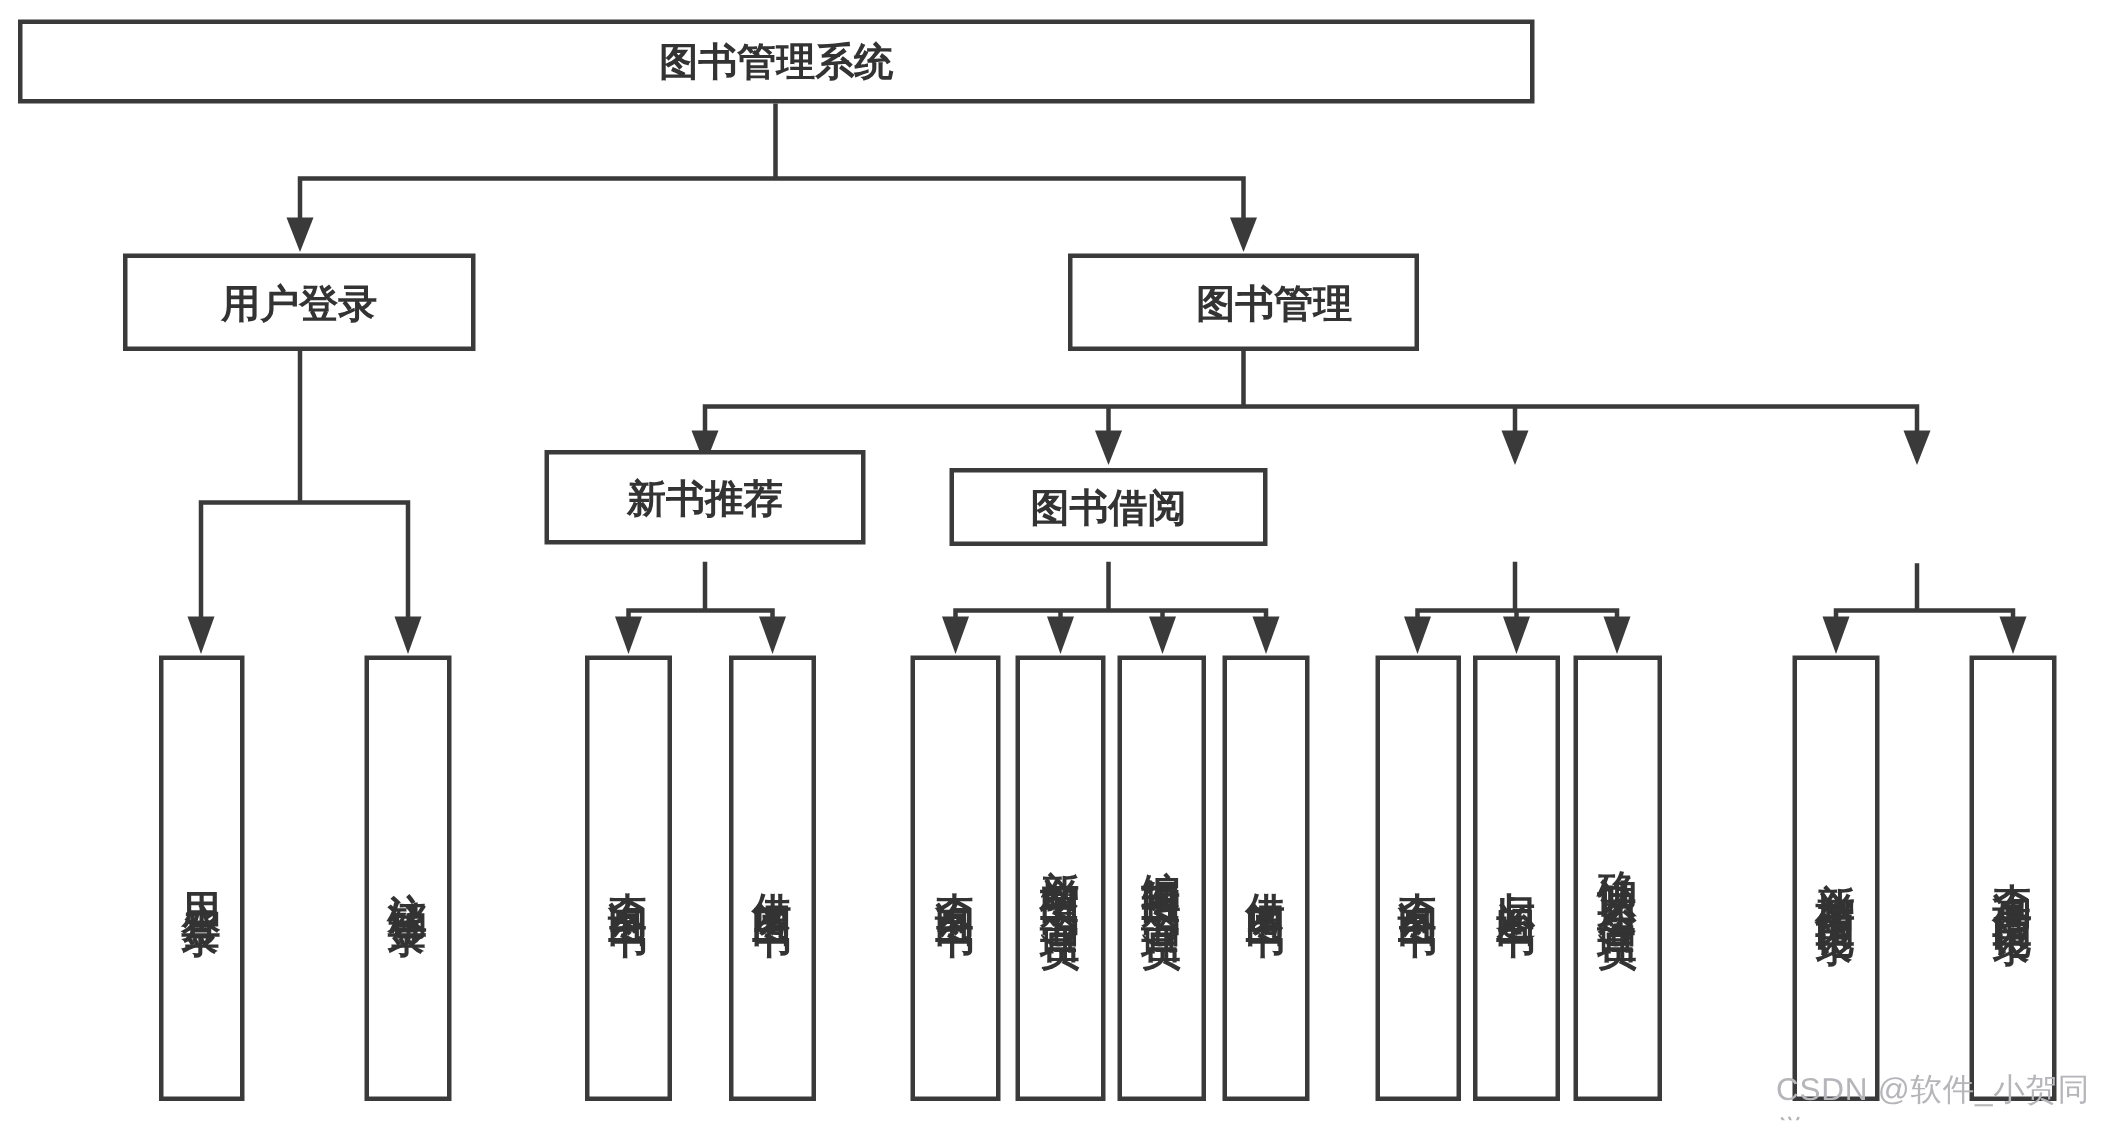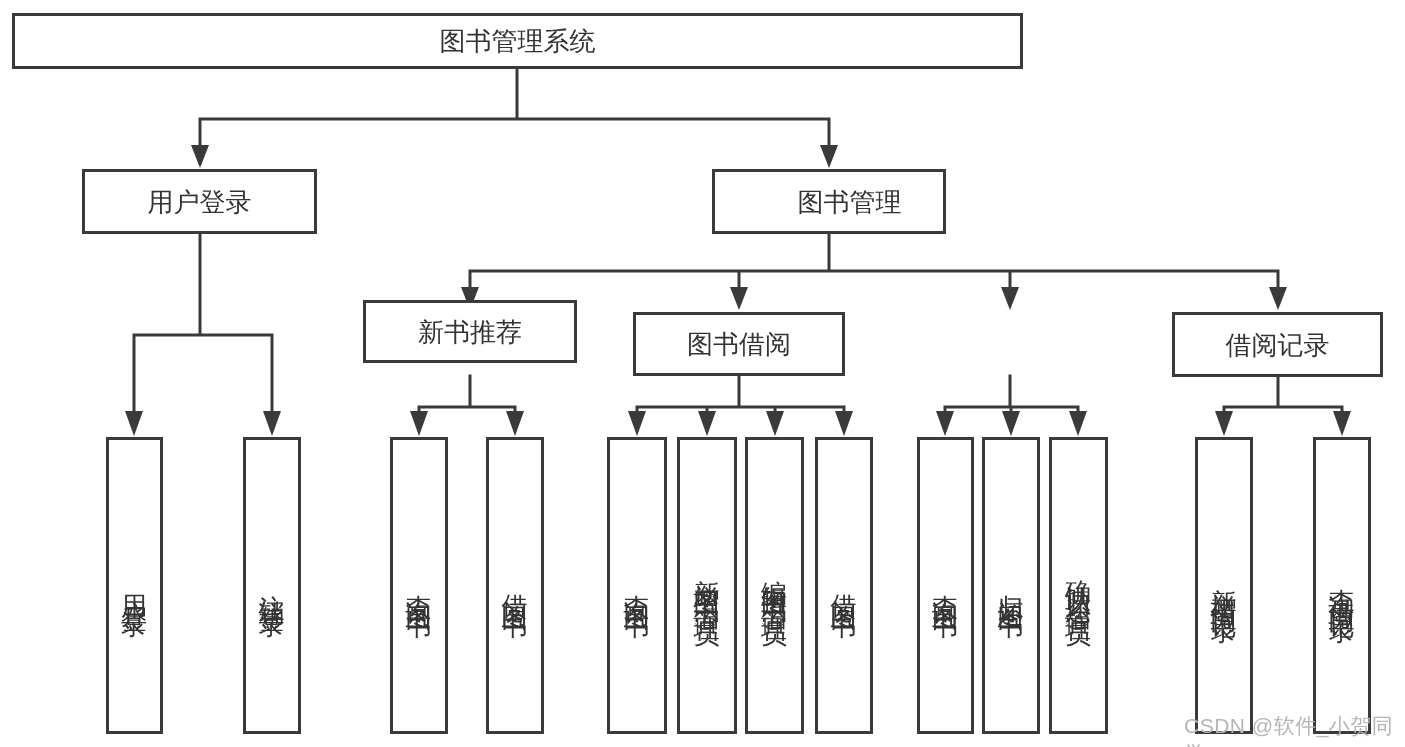--- a/index.html
+++ b/index.html
@@ -22,20 +22,21 @@
     background: #ffffff;
     border: 3px solid #3a3a3a;
     display: flex;
     align-items: center;
     justify-content: center;
     color: #333333;
     font-size: 26px;
     line-height: 1;
     z-index: 2;
     white-space: nowrap;
+    font-weight: bold;
   }
   .vnode {
     writing-mode: vertical-rl;
     text-orientation: mixed;
     letter-spacing: 6px;
     white-space: normal;
   }
   .watermark {
     position: absolute;
     left: 1184px;
@@ -81,22 +82,21 @@
       <polygon points="1333,411 1351,411 1342,436"></polygon>
     </g>
   </svg>
 
   <div class="node" style="left:12px; top:13px; width:1011px; height:56px;">图书管理系统</div>
 
   <div class="node" style="left:82px; top:169px; width:235px; height:65px;">用户登录</div>
   <div class="node" style="left:712px; top:169px; width:234px; height:65px;padding-left:41px;">图书管理</div>
 
   <div class="node" style="left:363px; top:300px; width:214px; height:63px;">新书推荐</div>
-  <div class="node" style="left:633px; top:312px; width:212px; height:64px;">图书借阅</div>
-  <div class="node" style="left:1172px; top:312px; width:211px; height:65px;">借阅记录</div>
+  <div class="node" style="left:633px; top:312px; width:212px; height:52px;">图书借阅</div>
 
   <div class="node vnode" style="left:106px; top:437px; width:57px; height:297px;">用户登录</div>
   <div class="node vnode" style="left:243px; top:437px; width:58px; height:297px;">注销登录</div>
 
   <div class="node vnode" style="left:390px; top:437px; width:58px; height:297px;">查询图书</div>
   <div class="node vnode" style="left:486px; top:437px; width:58px; height:297px;">借阅图书</div>
 
   <div class="node vnode" style="left:607px; top:437px; width:60px; height:297px;">查询图书</div>
   <div class="node vnode" style="left:677px; top:437px; width:60px; height:297px;">新增图书（管理员）</div>
   <div class="node vnode" style="left:745px; top:437px; width:59px; height:297px;">编辑图书（管理员）</div>

